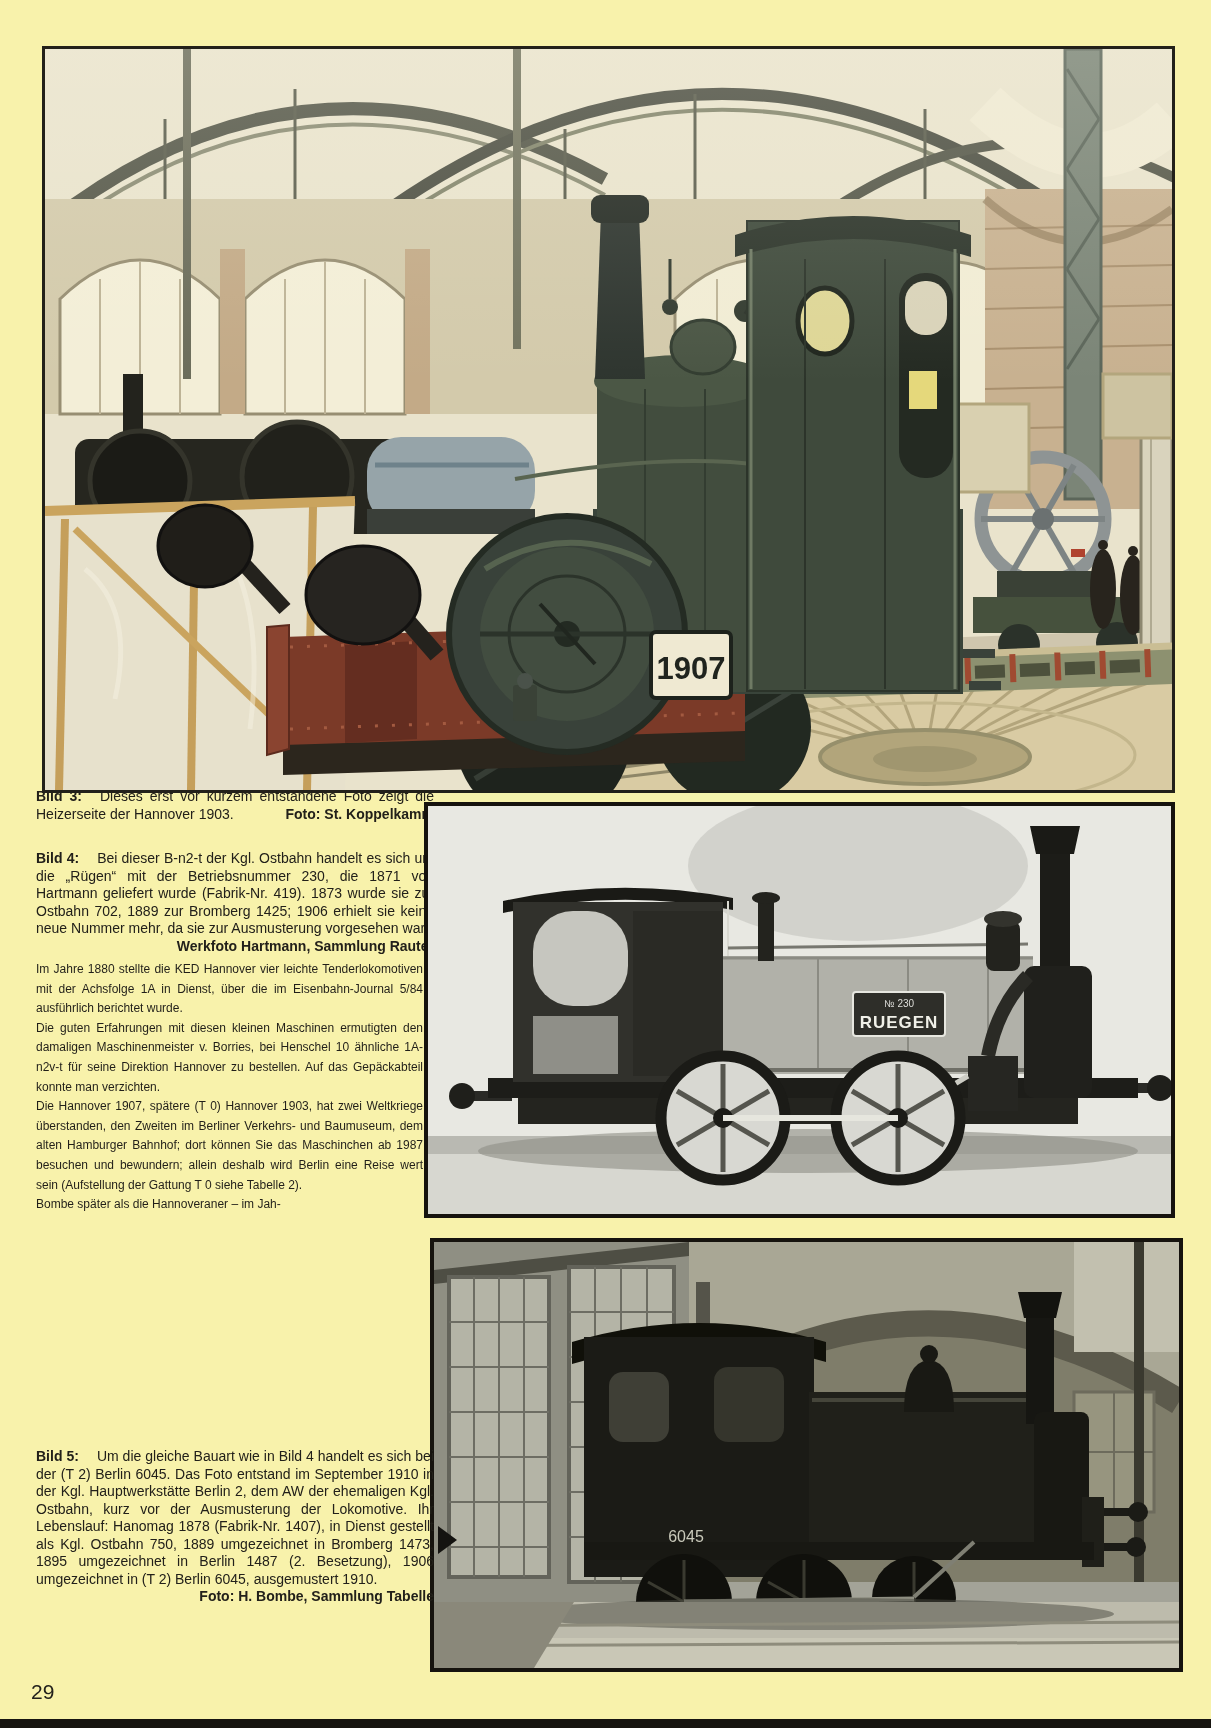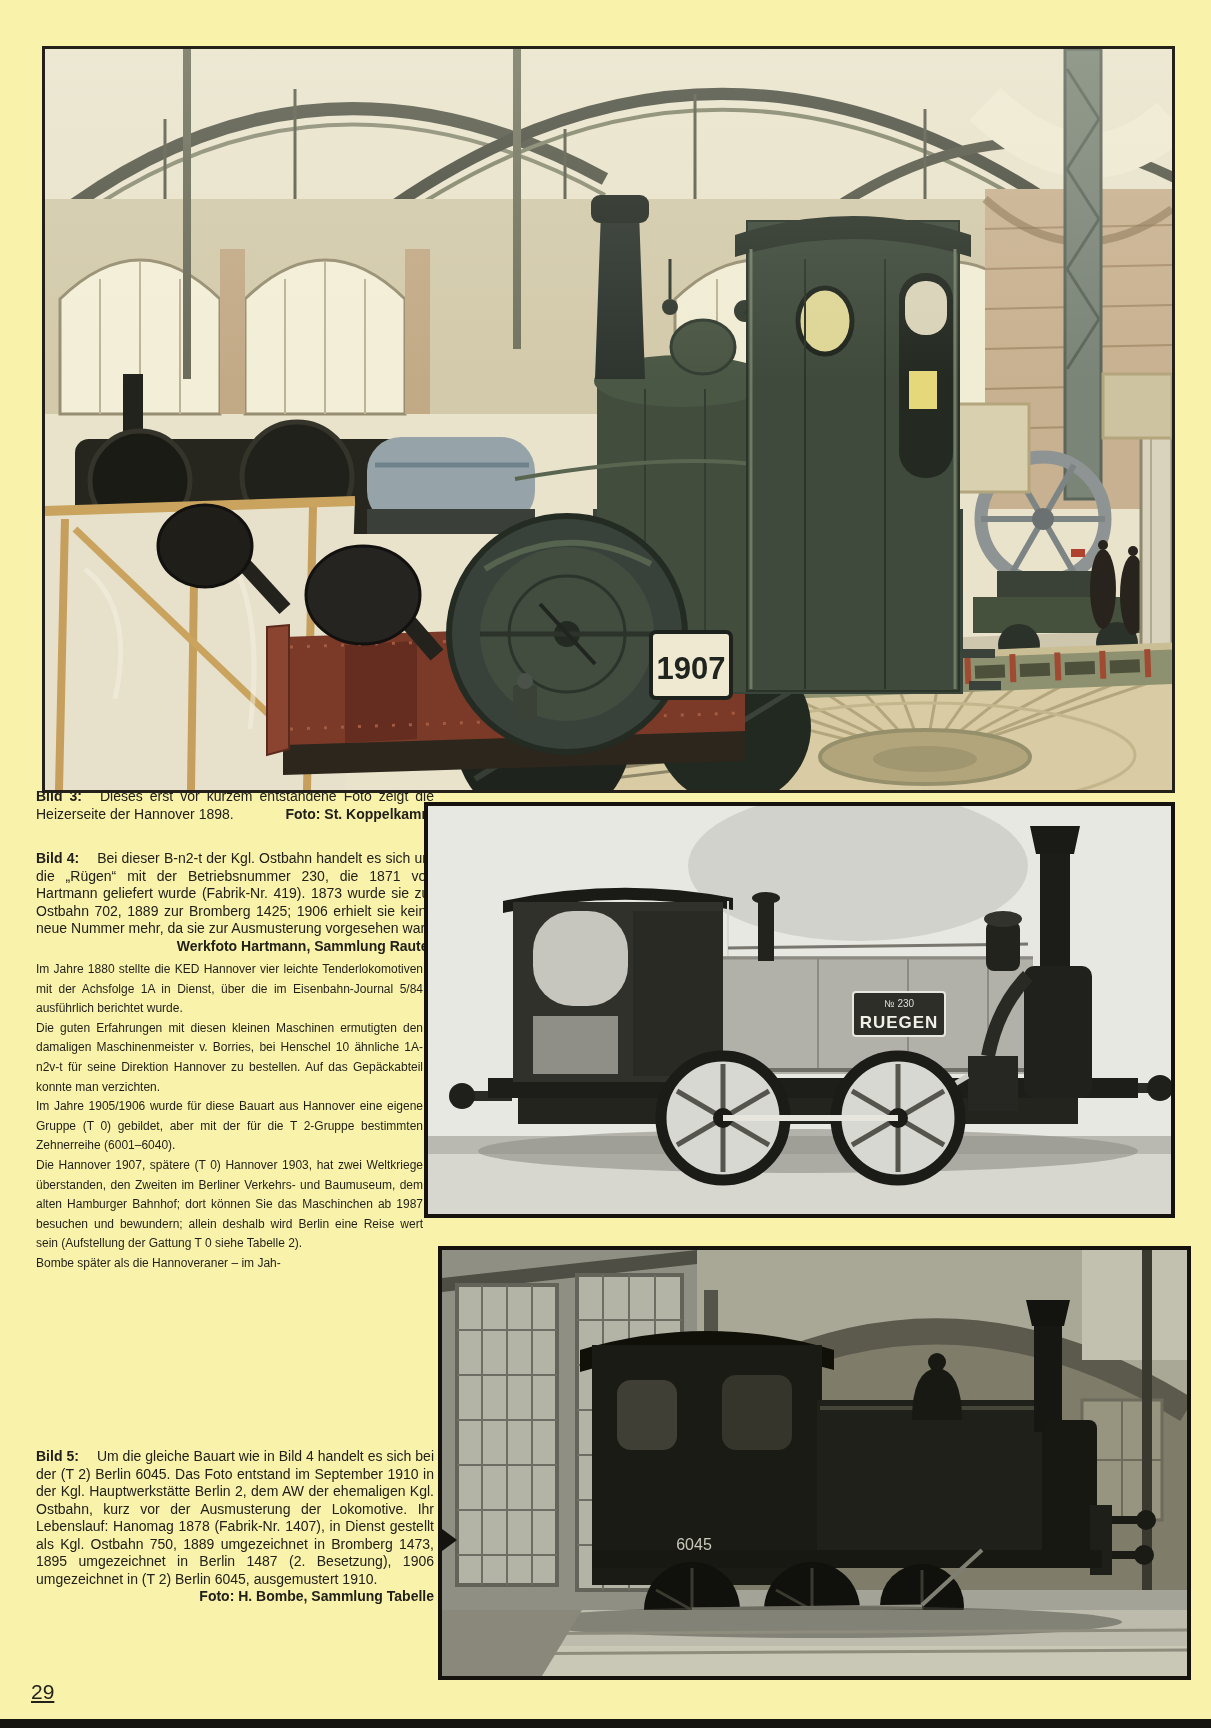--- a/index.html
+++ b/index.html
@@ -27,21 +27,21 @@
   .marker{position:absolute;width:0;height:0;
           border-top:14px solid transparent;border-bottom:14px solid transparent;
           border-left:19px solid #141310;}
   #marker4{left:438px;top:852px;}
   #marker5{left:438px;top:1526px;}
 
   .article{position:absolute;left:36px;top:960px;width:387px;
            font-size:12px;line-height:19.6px;text-align:justify;color:#211f19;}
   .article p{margin:0;}
 
-  .pagenum{position:absolute;left:31px;top:1680px;font-size:21px;color:#23221c;text-decoration:underline;}
+  .pagenum{position:absolute;left:31px;top:1680px;font-size:21px;color:#23221c;}
   .bottom-band{position:absolute;left:0;top:1719px;width:1211px;height:9px;background:#171510;}
 </style>
 </head>
 <body>
 
 <div class="page">
 
   <figure class="photo" id="photo-top" style="margin:0">
     <svg viewBox="0 0 1127 741" preserveAspectRatio="none">
       <defs>
@@ -297,21 +297,21 @@
         <rect x="924" y="632" width="32" height="9" fill="#3a423a"></rect>
         <rect x="468" y="636" width="24" height="36" rx="3" fill="#3a4237"></rect>
         <circle cx="480" cy="632" r="8" fill="#4a524a"></circle>
       </g>
 
       <rect x="0" y="0" width="1127" height="741" fill="url(#hazeV)"></rect>
     </svg>
   </figure>
 
   <p class="cap" id="cap3">
-    <b class="lbl">Bild 3:</b><span>Dieses erst vor kurzem entstandene Foto zeigt die Heizerseite der Hannover 1898.</span>
+    <b class="lbl">Bild 3:</b><span>Dieses erst vor kurzem entstandene Foto zeigt die Heizerseite der Hannover 1903.</span>
     <b class="credit">Foto: St. Koppelkamm</b>
   </p>
 
   <p class="cap" id="cap4">
     <b class="lbl">Bild 4:</b><span>Bei dieser B-n2-t der Kgl. Ostbahn handelt es sich um die „Rügen“ mit der Betriebsnummer 230, die 1871 von Hartmann geliefert wurde (Fabrik-Nr. 419). 1873 wurde sie zur Ostbahn 702, 1889 zur Bromberg 1425; 1906 erhielt sie keine neue Nummer mehr, da sie zur Ausmusterung vorgesehen war.</span>
     <b class="credit">Werkfoto Hartmann, Sammlung Rauter</b>
   </p>
   <div class="marker" id="marker4"></div>
 
   <figure class="photo" id="photo-bw1" style="margin:0">
@@ -386,26 +386,25 @@
           <circle cx="470" cy="312" r="10" fill="#1b1b17"></circle>
         </g>
         <line x1="295" y1="312" x2="470" y2="312" stroke="#e6e6de" stroke-width="6"></line>
       </g>
     </svg>
   </figure>
 
   <div class="article">
     <p>Im Jahre 1880 stellte die KED Hannover vier leichte Tenderlokomotiven mit der Achsfolge 1A in Dienst, über die im Eisenbahn-Journal 5/84 ausführlich berichtet wurde.</p>
     <p>Die guten Erfahrungen mit diesen kleinen Maschinen ermutigten den damaligen Maschinenmeister v. Borries, bei Henschel 10 ähnliche 1A-n2v-t für seine Direktion Hannover zu bestellen. Auf das Gepäckabteil konnte man verzichten.</p>
-    <p>Im Jahre 1905/1906 wurde für diese Bauart aus Hannover eine eigene Gruppe (T 0) gebildet, aber mit der für die T 2-Gruppe bestimmten Zehnerreihe (6001–6040).</p>
     <p>Die Hannover 1907, spätere (T 0) Hannover 1903, hat zwei Weltkriege überstanden, den Zweiten im Berliner Verkehrs- und Baumuseum, dem alten Hamburger Bahnhof; dort können Sie das Maschinchen ab 1987 besuchen und bewundern; allein deshalb wird Berlin eine Reise wert sein (Aufstellung der Gattung T 0 siehe Tabelle 2).</p>
     <p>Bombe später als die Hannoveraner – im Jah-</p>
   </div>
 
-  <figure class="photo" id="photo-bw2" style="margin:16px">
+  <figure class="photo" id="photo-bw2" style="margin:8px">
     <svg viewBox="0 0 745 426" preserveAspectRatio="none">
       <rect x="0" y="0" width="745" height="426" fill="#a3a398"></rect>
 
       <g>
         <rect x="0" y="0" width="255" height="360" fill="#8f8f83"></rect>
         <polygon points="0,28 255,0 255,14 0,42" fill="#4e4e44"></polygon>
         <rect x="15" y="35" width="100" height="300" fill="#b4b4a6" stroke="#63635a" stroke-width="4"></rect>
         <g stroke="#6d6d63" stroke-width="2">
           <line x1="40" y1="35" x2="40" y2="335"></line>
             <line x1="65" y1="35" x2="65" y2="335"></line>

